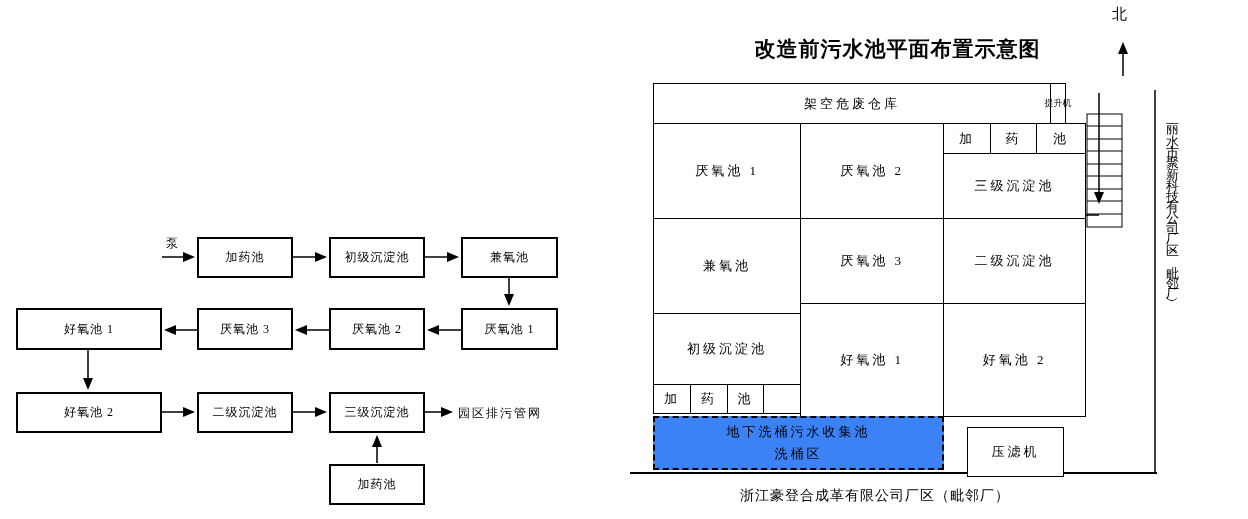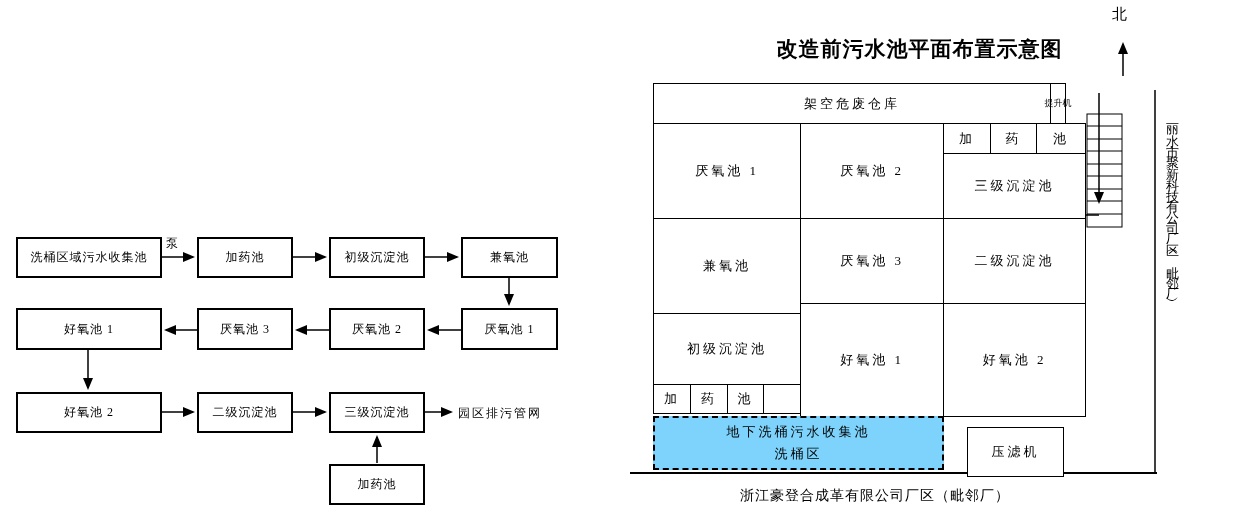--- a/index.html
+++ b/index.html
@@ -24,21 +24,21 @@
     font-size:12px;letter-spacing:1px;white-space:nowrap;box-sizing:border-box;
   }
   .pc{
     position:absolute;border:1px solid #000;background:#fff;
     display:flex;align-items:center;justify-content:center;
     font-size:13px;letter-spacing:3px;white-space:nowrap;box-sizing:border-box;
   }
   .pc.small{font-size:9px;letter-spacing:0;}
   .lbl{position:absolute;font-size:12px;white-space:nowrap;}
   .dashedbox{
-    position:absolute;border:2px dashed #000;background:#7dd3fc;
+    position:absolute;border:2px dashed #000;background:#3b82f6;
     display:flex;flex-direction:column;align-items:center;justify-content:center;
     gap:4px;font-size:13px;letter-spacing:3px;box-sizing:border-box;
   }
   .vtext{
     position:absolute;
     writing-mode:vertical-rl;text-orientation:upright;
     font-size:13px;letter-spacing:11px;line-height:1;
   }
 </style>
 </head>
@@ -85,39 +85,38 @@
       <path d="M1087,214 H1122"></path>
     </g>
 
     <g stroke="#000" fill="none">
       <path d="M1155,90 V473" stroke-width="1.5"></path>
       <path d="M630,473 H1157" stroke-width="2"></path>
     </g>
   </svg>
 
 
-  <div class="fb" style="left:16px;top:237px;width:146px;height:41px;">洗桶区域污水收集池</div>
   <div class="lbl" style="left:166px;top:235px;">泵</div>
   <div class="fb" style="left:197px;top:237px;width:96px;height:41px;">加药池</div>
   <div class="fb" style="left:329px;top:237px;width:96px;height:41px;">初级沉淀池</div>
   <div class="fb" style="left:461px;top:237px;width:97px;height:41px;">兼氧池</div>
 
   <div class="fb" style="left:16px;top:308px;width:146px;height:42px;">好氧池 1</div>
   <div class="fb" style="left:197px;top:308px;width:96px;height:42px;">厌氧池 3</div>
   <div class="fb" style="left:329px;top:308px;width:96px;height:42px;">厌氧池 2</div>
   <div class="fb" style="left:461px;top:308px;width:97px;height:42px;">厌氧池 1</div>
 
   <div class="fb" style="left:16px;top:392px;width:146px;height:41px;">好氧池 2</div>
   <div class="fb" style="left:197px;top:392px;width:96px;height:41px;">二级沉淀池</div>
   <div class="fb" style="left:329px;top:392px;width:96px;height:41px;">三级沉淀池</div>
   <div class="lbl" style="left:458px;top:405px;letter-spacing:2px;">园区排污管网</div>
 
   <div class="fb" style="left:329px;top:464px;width:96px;height:41px;">加药池</div>
 
-  <div class="title" style="left:732px;top:35px;width:375px;">改造前污水池平面布置示意图</div>
+  <div class="title" style="left:710px;top:35px;width:375px;">改造前污水池平面布置示意图</div>
   <div class="lbl" style="left:1112px;top:5px;font-size:15px;">北</div>
 
   <div class="pc" style="left:653px;top:83px;width:398px;height:41px;">架空危废仓库</div>
   <div class="pc small" style="left:1050px;top:83px;width:16px;height:41px;">提升机</div>
 
   <div class="pc" style="left:653px;top:123px;width:148px;height:96px;">厌氧池 1</div>
   <div class="pc" style="left:800px;top:123px;width:144px;height:96px;">厌氧池 2</div>
   <div class="pc" style="left:943px;top:123px;width:48px;height:31px;">加</div>
   <div class="pc" style="left:990px;top:123px;width:47px;height:31px;">药</div>
   <div class="pc" style="left:1036px;top:123px;width:50px;height:31px;">池</div>

